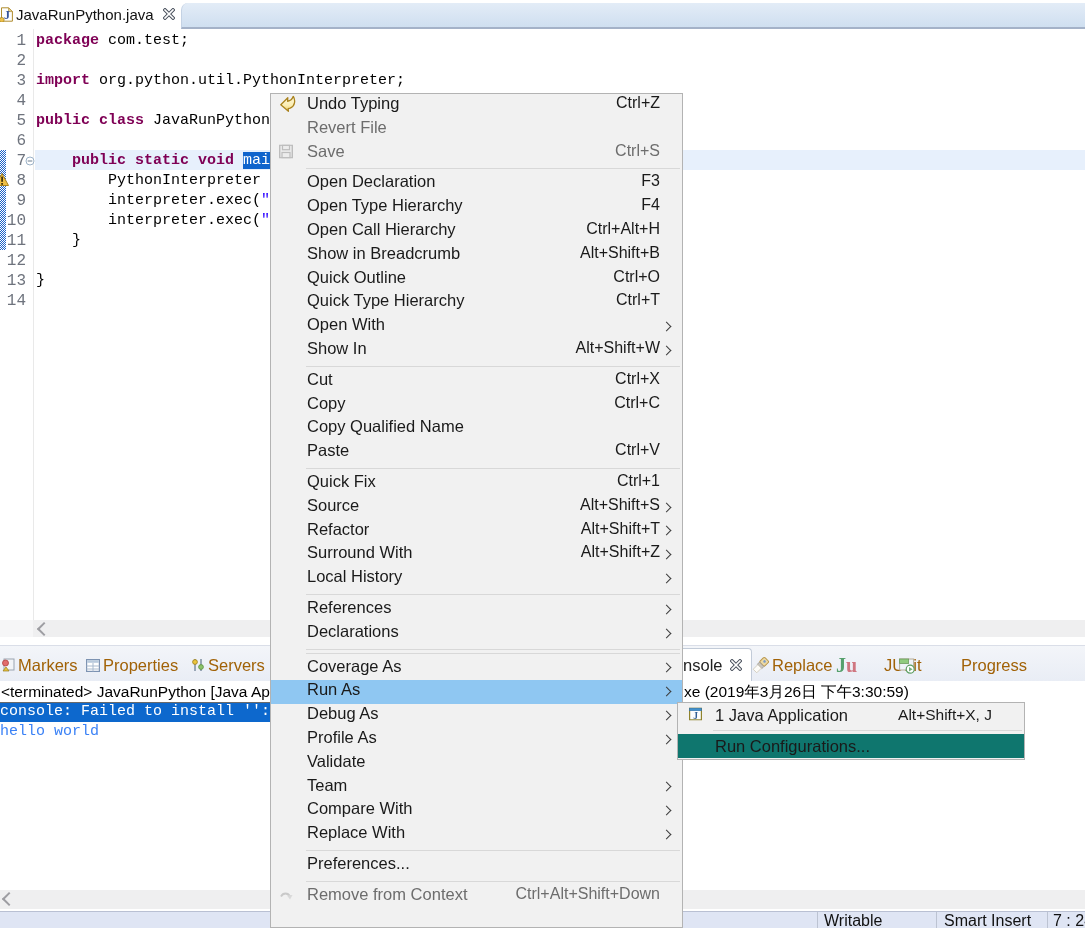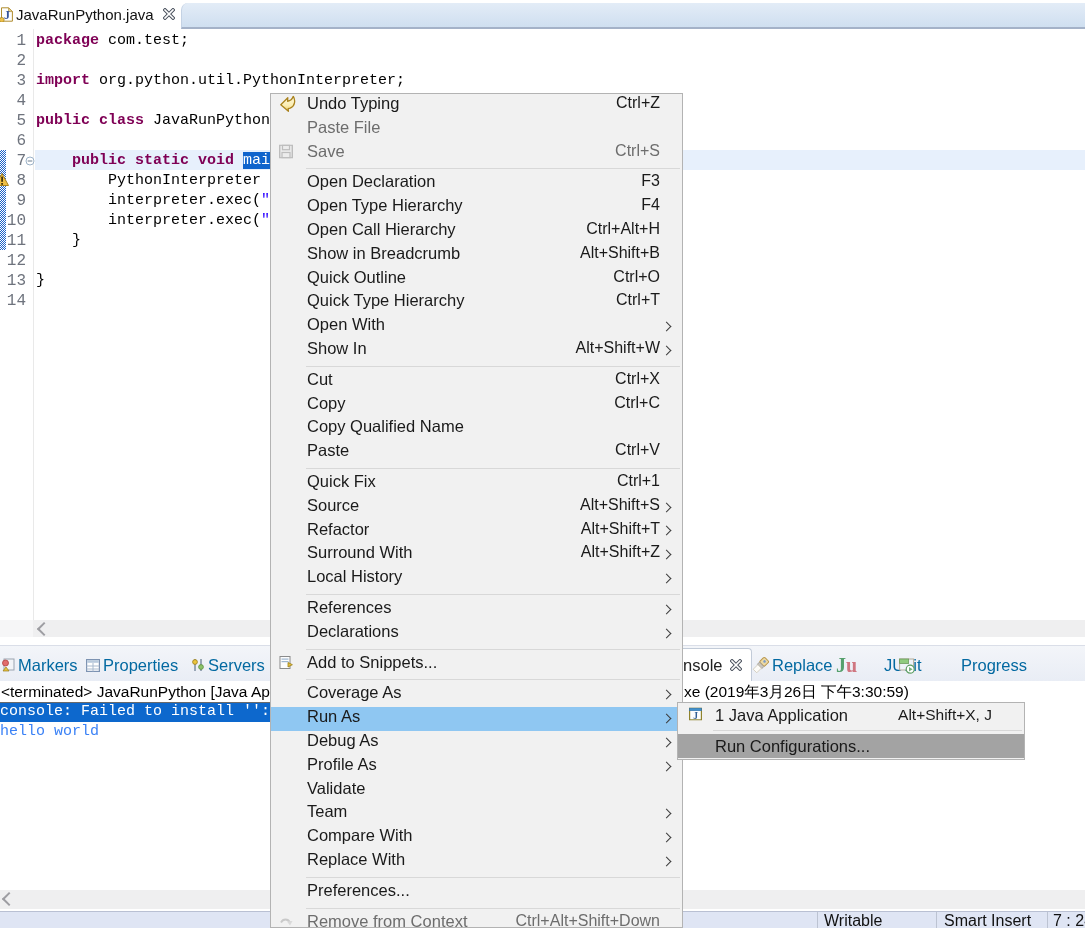--- a/index.html
+++ b/index.html
@@ -26,21 +26,21 @@
  background-image:linear-gradient(45deg,#1e63c9 25%,transparent 25%,transparent 75%,#1e63c9 75%),
  linear-gradient(45deg,#1e63c9 25%,transparent 25%,transparent 75%,#1e63c9 75%);
  background-size:2px 2px;background-position:0 0,1px 1px;}
 .sel{background:#0f64cc;color:#fff;}
 
 #ehsb{left:33px;top:620px;width:1052px;height:17px;background:#efeff0;}
 #ehsbL{left:0;top:620px;width:33px;height:17px;background:#f6f6f7;}
 .sbarrow{position:absolute;width:8px;height:8px;border-left:2px solid #9d9da2;border-bottom:2px solid #9d9da2;transform:rotate(45deg);}
 
 #vtabbar{left:0;top:645px;width:1085px;height:36px;background:linear-gradient(#f3f5f9,#e9edf5);border-top:1px solid #dadee8;box-sizing:border-box;}
-.vtab{position:absolute;top:648px;height:34px;font-size:16.5px;color:#0369a1;line-height:34px;}
+.vtab{position:absolute;top:648px;height:34px;font-size:16.5px;color:#a16207;line-height:34px;}
 #constab{left:655px;top:648px;width:97px;height:33px;background:#fff;
   border:1px solid #c2cbd8;border-bottom:none;border-radius:4px 4px 0 0;box-sizing:border-box;}
 
 #conshdr1{left:1px;top:682px;font-size:15.5px;color:#000;line-height:20px;}
 #conshdr2{left:684px;top:682px;font-size:15.5px;color:#000;line-height:20px;}
 #conssel{left:0;top:703px;width:600px;height:19px;background:#0d68cd;}
 #consline{left:0;top:702px;width:270px;height:1px;background:#6a6a6a;}
 #chsb{left:0;top:890px;width:1085px;height:19px;background:#efeff0;}
 
 #statbar{left:0;top:911px;width:1085px;height:17px;background:#dfe5f4;border-top:1px solid #b9c0d3;box-sizing:content-box;}
@@ -57,21 +57,21 @@
 .msep{border-top:1px solid #d8d8d8;margin:3px 2px 3px 35px;height:0;}
 .marr{position:absolute;right:12px;top:50%;width:6px;height:6px;margin-top:-4px;
   border-top:1.6px solid #3c3c3c;border-right:1.6px solid #3c3c3c;transform:rotate(45deg);}
 .mic{position:absolute;left:8px;top:50%;transform:translateY(-50%);}
 
 #submenu{left:677px;top:702px;width:348px;height:58px;background:#f1f1f1;
   border:1px solid #b3b3b3;box-sizing:border-box;}
 .smi{height:24px;display:flex;align-items:center;position:relative;
   font-size:16.5px;color:#1a1a1a;padding-left:37px;padding-right:32px;}
 .smi .sc{margin-left:auto;font-size:15.5px;}
-.smi.hl{background:#a3a3a3;}
+.smi.hl{background:#0f766e;}
 .smsep{border-top:1px solid #d8d8d8;margin:3px 2px 3px 35px;height:0;}
 </style>
 </head>
 <body>
 
 <div class="abs" id="tabhdr"></div>
 <div class="abs" id="tabrest"></div>
 <div class="abs" id="tablbl">JavaRunPython.java</div>
 <svg class="abs" style="left:163px;top:8px" width="12" height="12" viewBox="0 0 12 12">
  <path d="M2 2 L10 10 M10 2 L2 10" stroke="#49505c" stroke-width="3.6" stroke-linecap="square"></path>
@@ -193,21 +193,21 @@
  <div class="mi"><span class="mic" style="left:9px"><svg width="17" height="17" viewBox="0 0 17 17">
           <defs>
             <linearGradient id="gu" x1="0" y1="0" x2="0" y2="1">
               <stop offset="0" stop-color="#fdf6d8"></stop>
               <stop offset="0.6" stop-color="#fbeeb4"></stop>
               <stop offset="1" stop-color="#f0cf62"></stop>
             </linearGradient>
           </defs>
           <path d="M0.8 9.2 L7.8 2.2 L7.6 5.8 C10.2 5.4 12.3 3.6 13.3 0.8 C15.6 4.6 15.2 10.6 10.2 12.6 L8.2 13.2 L8.4 15.8 Z" fill="url(#gu)" stroke="#aa831e" stroke-width="1.3" stroke-linejoin="round"></path>
         </svg></span>Undo Typing<span class="sc">Ctrl+Z</span></div>
- <div class="mi dis">Paste File</div>
+ <div class="mi dis">Revert File</div>
  <div class="mi dis"><span class="mic"><svg width="14" height="14" viewBox="0 0 14 14">
           <rect x="0.7" y="0.7" width="12.6" height="12.6" fill="#ececec" stroke="#bdbdbd" stroke-width="1.4"></rect>
           <rect x="3.5" y="0.7" width="7" height="4.5" fill="none" stroke="#bdbdbd" stroke-width="1.2"></rect>
           <rect x="3" y="8" width="8" height="5.3" fill="none" stroke="#bdbdbd" stroke-width="1.2"></rect>
         </svg></span>Save<span class="sc">Ctrl+S</span></div>
  <div class="msep"></div>
  <div class="mi">Open Declaration<span class="sc">F3</span></div>
  <div class="mi">Open Type Hierarchy<span class="sc">F4</span></div>
  <div class="mi">Open Call Hierarchy<span class="sc">Ctrl+Alt+H</span></div>
  <div class="mi">Show in Breadcrumb<span class="sc">Alt+Shift+B</span></div>
@@ -223,26 +223,20 @@
  <div class="msep"></div>
  <div class="mi">Quick Fix<span class="sc">Ctrl+1</span></div>
  <div class="mi">Source<span class="sc">Alt+Shift+S</span><span class="marr"></span></div>
  <div class="mi">Refactor<span class="sc">Alt+Shift+T</span><span class="marr"></span></div>
  <div class="mi">Surround With<span class="sc">Alt+Shift+Z</span><span class="marr"></span></div>
  <div class="mi">Local History<span class="marr"></span></div>
  <div class="msep"></div>
  <div class="mi">References<span class="marr"></span></div>
  <div class="mi">Declarations<span class="marr"></span></div>
  <div class="msep"></div>
- <div class="mi"><span class="mic"><svg width="14" height="14" viewBox="0 0 14 14">
-          <rect x="1" y="1" width="10" height="12" fill="#fdfdfd" stroke="#8a8a8a" stroke-width="1"></rect>
-          <rect x="2.5" y="3" width="7" height="1.2" fill="#9db6cf"></rect>
-          <rect x="2.5" y="5.5" width="7" height="1.2" fill="#9db6cf"></rect>
-          <path d="M9 7 L13.4 9.2 L9 11.5 Z" fill="#e8c33c" stroke="#9a7d1a" stroke-width="0.8"></path>
-        </svg></span>Add to Snippets...</div>
  <div class="msep"></div>
  <div class="mi">Coverage As<span class="marr"></span></div>
  <div class="mi hl">Run As<span class="marr"></span></div>
  <div class="mi">Debug As<span class="marr"></span></div>
  <div class="mi">Profile As<span class="marr"></span></div>
  <div class="mi">Validate</div>
  <div class="mi">Team<span class="marr"></span></div>
  <div class="mi">Compare With<span class="marr"></span></div>
  <div class="mi">Replace With<span class="marr"></span></div>
  <div class="msep"></div>

